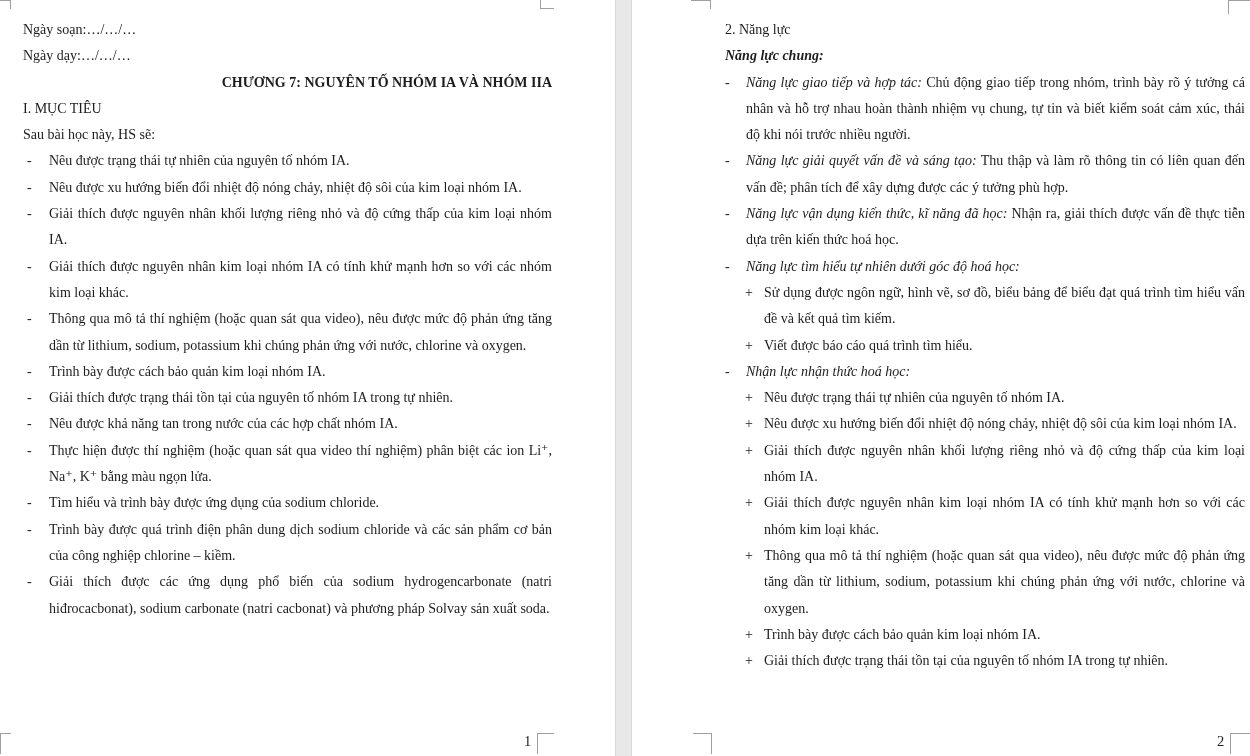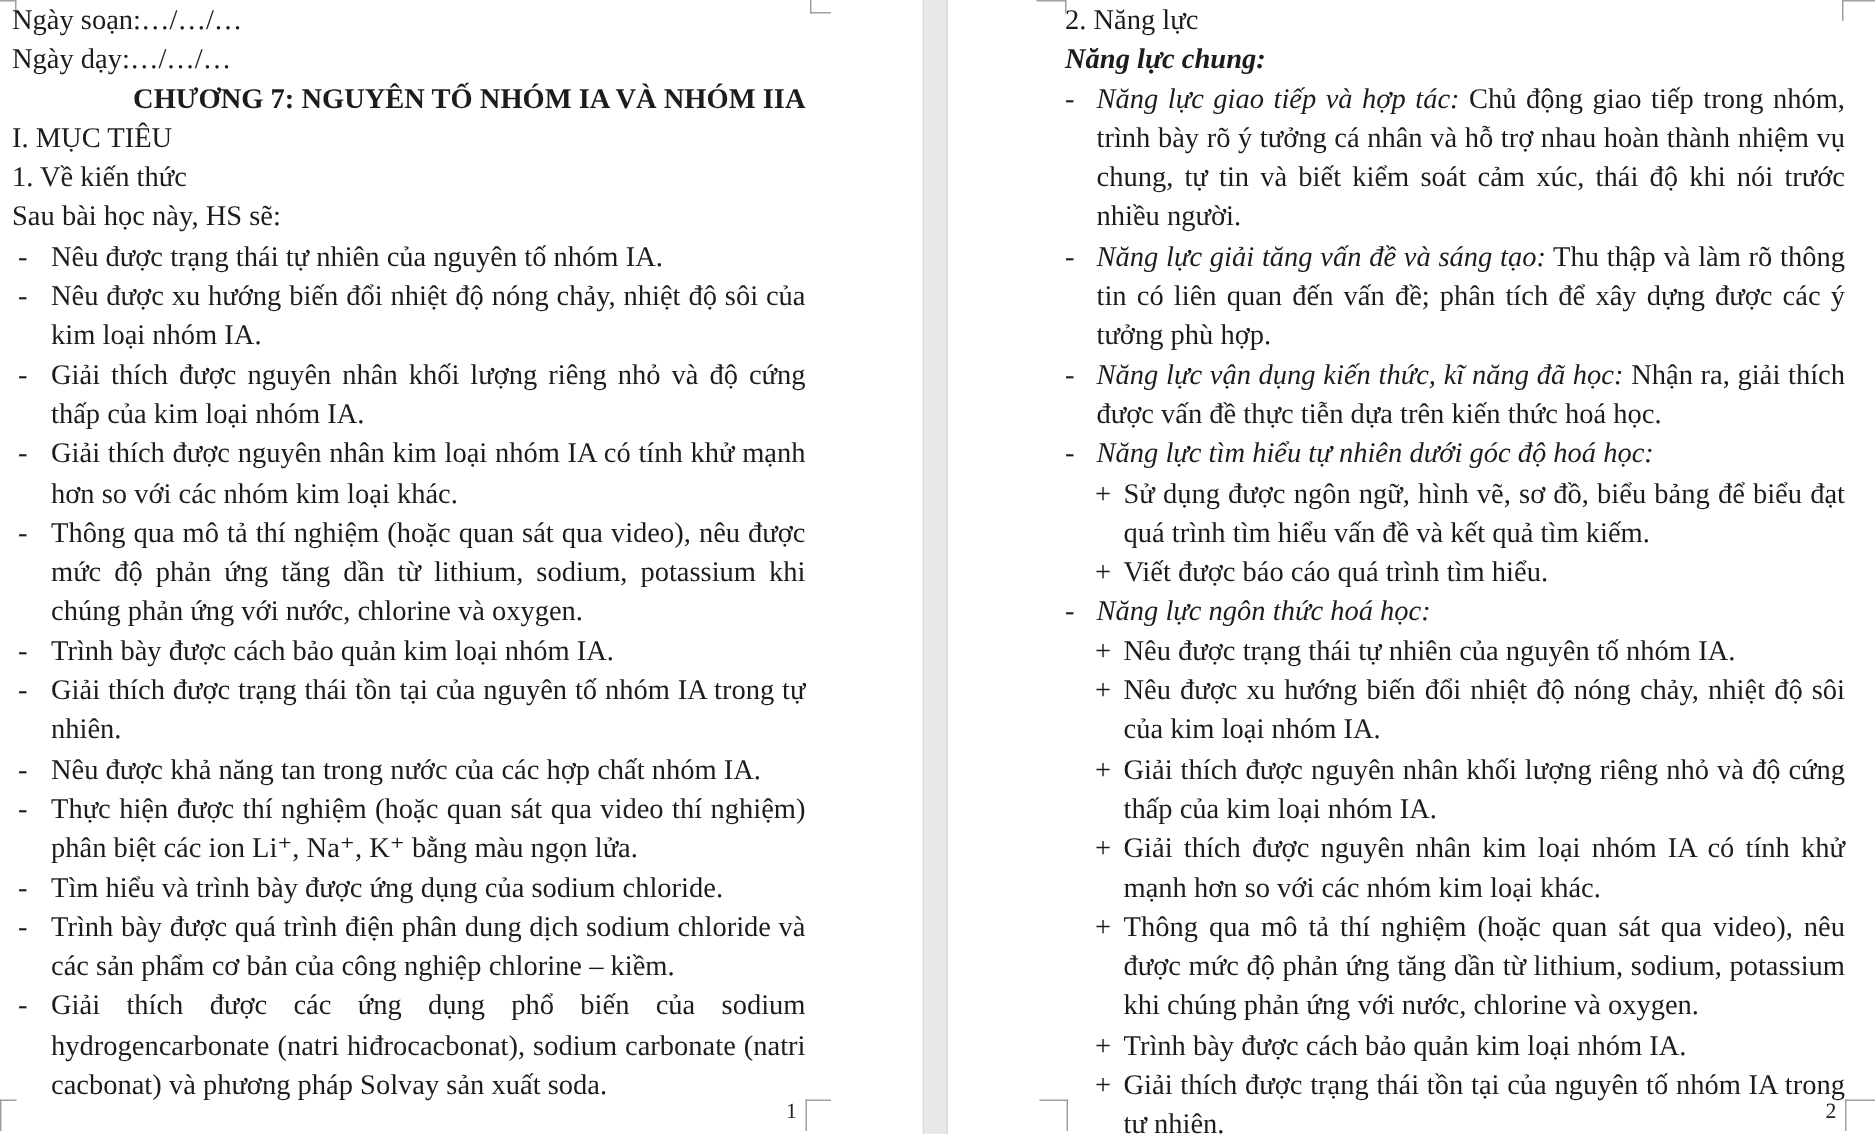--- a/index.html
+++ b/index.html
@@ -33,23 +33,24 @@
     position: absolute;
     top: 0;
     height: 756px;
     background: #ffffff;
   }
   .page-left  { left: 0;     width: 615px; }
   .page-right { left: 632px; width: 618px; }
 
   .content {
     position: absolute;
-    top: 1px;
-    font-size: 19px;
+    top: 17px;
+    font-size: 14px;
     line-height: 26.3px;
+    margin-left: 15px;
   }
   .page-left  .content { left: 8px;  width: 529px; }
   .page-right .content { left: 78px; width: 520px; }
 
   .blk { position: relative; }
   .blk.title      { font-weight: bold; text-align: right; }
   .blk.heading    { font-weight: normal; }
   .blk.subheading { font-weight: bold; font-style: italic; }
   .blk.plain      { }
   .blk.dash, .blk.plus { text-align: justify; }
@@ -92,21 +93,20 @@
   <div class="page page-left">
     <div class="crop cm-l-tl"></div>
     <div class="crop cm-l-tr"></div>
     <div class="crop cm-l-bl"></div>
     <div class="crop cm-l-br"></div>
     <div class="content">
         <div class="blk plain">Ngày soạn:…/…/…</div>
         <div class="blk plain">Ngày dạy:…/…/…</div>
         <div class="blk title">CHƯƠNG 7: NGUYÊN TỐ NHÓM IA VÀ NHÓM IIA</div>
         <div class="blk heading">I. MỤC TIÊU</div>
-        <div class="blk heading">1. Về kiến thức</div>
         <div class="blk plain">Sau bài học này, HS sẽ:</div>
         <div class="blk dash"><span class="marker">-</span>Nêu được trạng thái tự nhiên của nguyên tố nhóm IA.</div>
         <div class="blk dash"><span class="marker">-</span>Nêu được xu hướng biến đổi nhiệt độ nóng chảy, nhiệt độ sôi của kim loại nhóm IA.</div>
         <div class="blk dash"><span class="marker">-</span>Giải thích được nguyên nhân khối lượng riêng nhỏ và độ cứng thấp của kim loại nhóm IA.</div>
         <div class="blk dash"><span class="marker">-</span>Giải thích được nguyên nhân kim loại nhóm IA có tính khử mạnh hơn so với các nhóm kim loại khác.</div>
         <div class="blk dash"><span class="marker">-</span>Thông qua mô tả thí nghiệm (hoặc quan sát qua video), nêu được mức độ phản ứng tăng dần từ lithium, sodium, potassium khi chúng phản ứng với nước, chlorine và oxygen.</div>
         <div class="blk dash"><span class="marker">-</span>Trình bày được cách bảo quản kim loại nhóm IA.</div>
         <div class="blk dash"><span class="marker">-</span>Giải thích được trạng thái tồn tại của nguyên tố nhóm IA trong tự nhiên.</div>
         <div class="blk dash"><span class="marker">-</span>Nêu được khả năng tan trong nước của các hợp chất nhóm IA.</div>
         <div class="blk dash"><span class="marker">-</span>Thực hiện được thí nghiệm (hoặc quan sát qua video thí nghiệm) phân biệt các ion Li⁺, Na⁺, K⁺ bằng màu ngọn lửa.</div>
@@ -119,26 +119,26 @@
 
   <div class="page page-right">
     <div class="crop cm-r-tl"></div>
     <div class="crop cm-r-tr"></div>
     <div class="crop cm-r-bl"></div>
     <div class="crop cm-r-br"></div>
     <div class="content">
         <div class="blk heading">2. Năng lực</div>
         <div class="blk subheading">Năng lực chung:</div>
         <div class="blk dash"><span class="marker">-</span><span class="lead">Năng lực giao tiếp và hợp tác:</span> Chủ động giao tiếp trong nhóm, trình bày rõ ý tưởng cá nhân và hỗ trợ nhau hoàn thành nhiệm vụ chung, tự tin và biết kiểm soát cảm xúc, thái độ khi nói trước nhiều người.</div>
-        <div class="blk dash"><span class="marker">-</span><span class="lead">Năng lực giải tăng vấn đề và sáng tạo:</span> Thu thập và làm rõ thông tin có liên quan đến vấn đề; phân tích để xây dựng được các ý tưởng phù hợp.</div>
+        <div class="blk dash"><span class="marker">-</span><span class="lead">Năng lực giải quyết vấn đề và sáng tạo:</span> Thu thập và làm rõ thông tin có liên quan đến vấn đề; phân tích để xây dựng được các ý tưởng phù hợp.</div>
         <div class="blk dash"><span class="marker">-</span><span class="lead">Năng lực vận dụng kiến thức, kĩ năng đã học:</span> Nhận ra, giải thích được vấn đề thực tiễn dựa trên kiến thức hoá học.</div>
         <div class="blk dash"><span class="marker">-</span><span class="lead">Năng lực tìm hiểu tự nhiên dưới góc độ hoá học:</span></div>
         <div class="blk plus"><span class="marker">+</span>Sử dụng được ngôn ngữ, hình vẽ, sơ đồ, biểu bảng để biểu đạt quá trình tìm hiểu vấn đề và kết quả tìm kiếm.</div>
         <div class="blk plus"><span class="marker">+</span>Viết được báo cáo quá trình tìm hiểu.</div>
-        <div class="blk dash"><span class="marker">-</span><span class="lead">Năng lực ngôn thức hoá học:</span></div>
+        <div class="blk dash"><span class="marker">-</span><span class="lead">Nhận lực nhận thức hoá học:</span></div>
         <div class="blk plus"><span class="marker">+</span>Nêu được trạng thái tự nhiên của nguyên tố nhóm IA.</div>
         <div class="blk plus"><span class="marker">+</span>Nêu được xu hướng biến đổi nhiệt độ nóng chảy, nhiệt độ sôi của kim loại nhóm IA.</div>
         <div class="blk plus"><span class="marker">+</span>Giải thích được nguyên nhân khối lượng riêng nhỏ và độ cứng thấp của kim loại nhóm IA.</div>
         <div class="blk plus"><span class="marker">+</span>Giải thích được nguyên nhân kim loại nhóm IA có tính khử mạnh hơn so với các nhóm kim loại khác.</div>
         <div class="blk plus"><span class="marker">+</span>Thông qua mô tả thí nghiệm (hoặc quan sát qua video), nêu được mức độ phản ứng tăng dần từ lithium, sodium, potassium khi chúng phản ứng với nước, chlorine và oxygen.</div>
         <div class="blk plus"><span class="marker">+</span>Trình bày được cách bảo quản kim loại nhóm IA.</div>
         <div class="blk plus"><span class="marker">+</span>Giải thích được trạng thái tồn tại của nguyên tố nhóm IA trong tự nhiên.</div>
       </div>
     <div class="page-number">2</div>
   </div>

